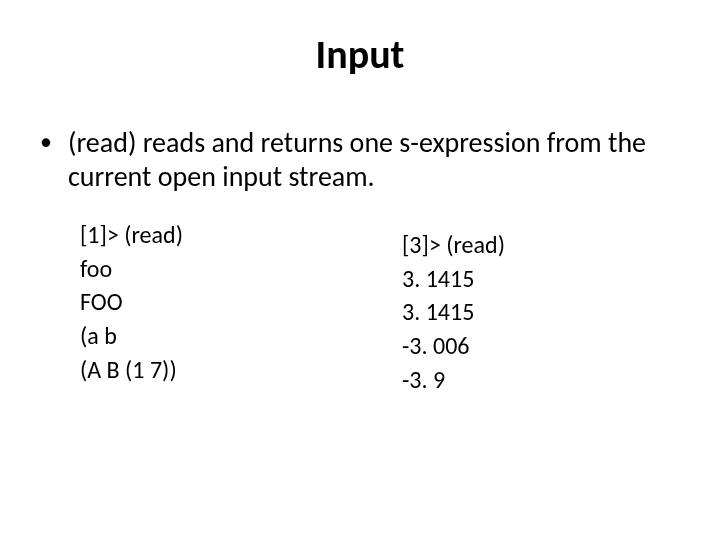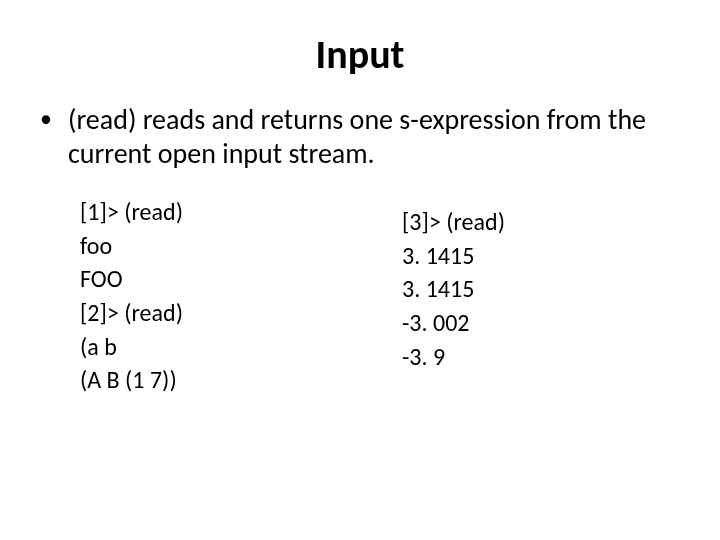--- a/index.html
+++ b/index.html
@@ -12,21 +12,21 @@
       height: 540px;
       background: #ffffff;
       font-family: Calibri, Arial, sans-serif;
       color: #000000;
       padding: 30px 30px 30px 30px;
     }
     .title {
       font-size: 40px;
       font-weight: bold;
       text-align: center;
-      margin-bottom: 24px;
+      margin-bottom: 47px;
     }
     .bullet-section {
       font-size: 28px;
       margin-bottom: 25px;
       padding-left: 10px;
     }
     .bullet {
       display: flex;
       align-items: flex-start;
     }
@@ -69,24 +69,23 @@
     <span class="bullet-marker">•</span>
     <span class="bullet-text">(read) reads and returns one s-expression from the current open input stream.</span>
   </div>
 </div>
 
 <div class="columns">
   <div class="col-left">
     <div class="code-line">[1]&gt; (read)</div>
     <div class="code-line">foo</div>
     <div class="code-line">FOO</div>
-    <div class="code-line">[2]&gt; (read)</div>
     <div class="code-line">(a b</div>
     <div class="code-line">(A B (1 7))</div>
   </div>
   <div class="col-right">
     <div class="code-line">[3]&gt; (read)</div>
     <div class="code-line">3. 1415</div>
     <div class="code-line">3. 1415</div>
-    <div class="code-line">-3. 002</div>
+    <div class="code-line">-3. 006</div>
     <div class="code-line">-3. 9</div>
   </div>
 </div>
 
 </body></html>

